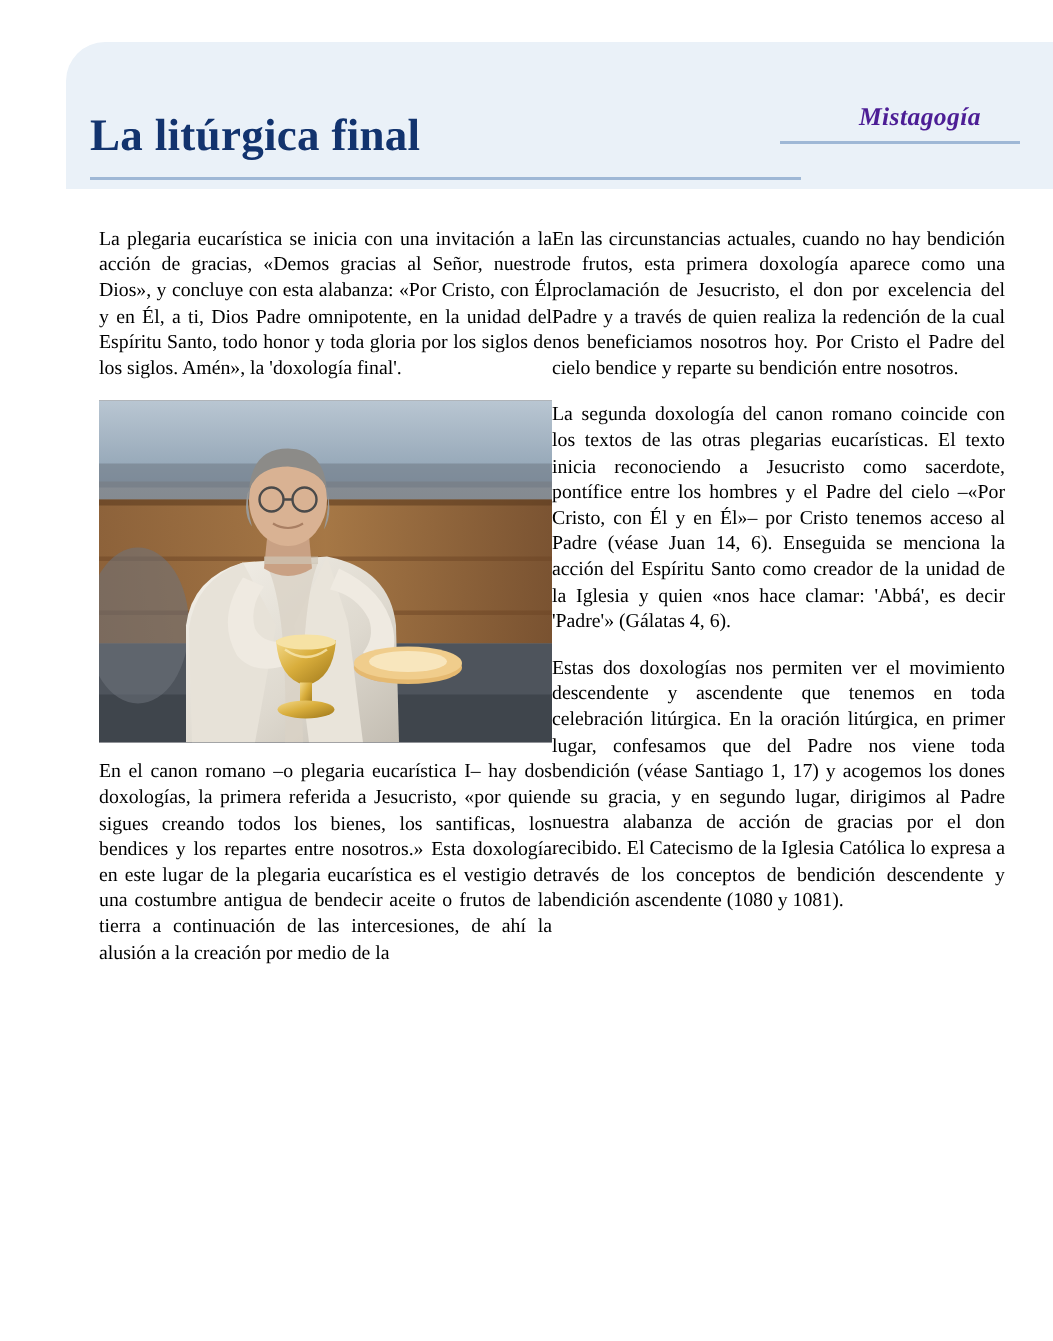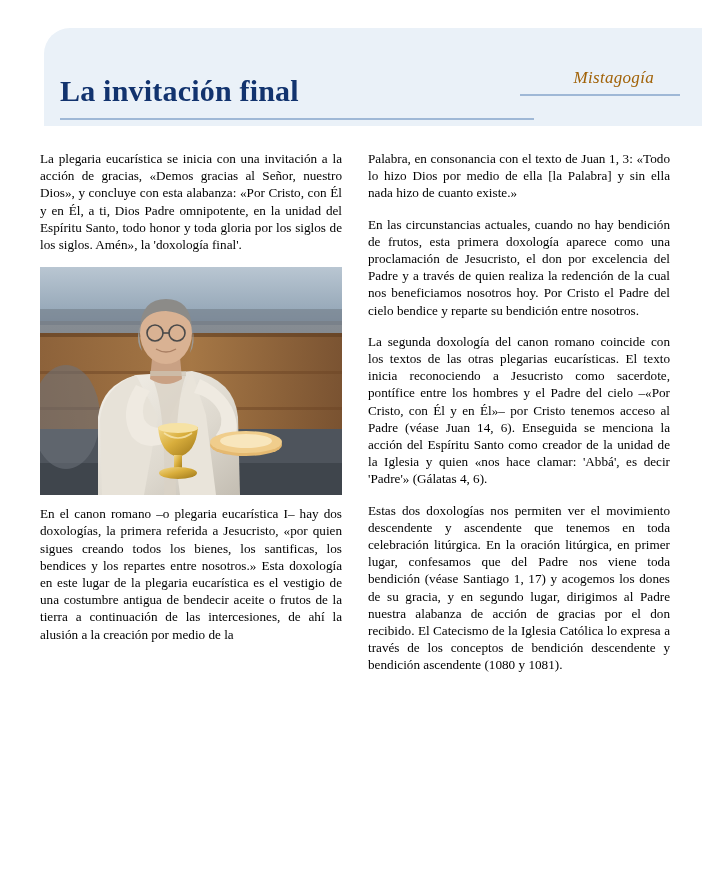--- a/index.html
+++ b/index.html
@@ -45,23 +45,23 @@
     top: 28px;
     width: 658px;
     height: 98px;
   }
   .kicker {
     position: absolute;
     right: 48px;
     top: 40px;
     font-family: "Liberation Serif", serif;
     font-style: italic;
-    font-weight: normal;
+    font-weight: bold;
     font-size: 17px;
-    color: #a16207;
+    color: #4c1d95;
     letter-spacing: 0.3px;
   }
   .kicker-rule {
     position: absolute;
     right: 22px;
     top: 66px;
     width: 160px;
     height: 2px;
     background: #9fb8d6;
   }
@@ -79,26 +79,25 @@
     position: absolute;
     left: 16px;
     top: 90px;
     width: 474px;
     height: 2px;
     background: #9fb8d6;
   }
 
   .columns {
     position: absolute;
-    left: 40px;
+    left: 66px;
     top: 150px;
     width: 630px;
     height: 740px;
     display: flex;
-    gap: 26px;
   }
   .col {
     width: 302px;
     position: relative;
   }
   p.body {
     margin: 0 0 14px 0;
     font-family: "Liberation Serif", serif;
     font-size: 13.2px;
     line-height: 17.2px;
@@ -123,21 +122,21 @@
 <body>
 
 <div class="page">
 
   <div class="panel-bg"></div>
   <div class="content-bg"></div>
 
   <div class="header">
     <div class="kicker">Mistagogía</div>
     <div class="kicker-rule"></div>
-    <div class="doc-title">La invitación final</div>
+    <div class="doc-title">La litúrgica final</div>
     <div class="title-rule"></div>
   </div>
 
   <div class="columns">
 
     <div class="col">
       <p class="body">La plegaria eucarística se inicia con una invitación a la acción de gracias, «Demos gracias al Señor, nuestro Dios», y concluye con esta alabanza: «Por Cristo, con Él y en Él, a ti, Dios Padre omnipotente, en la unidad del Espíritu Santo, todo honor y toda gloria por los siglos de los siglos. Amén», la 'doxología final'.</p>
 
       <div class="photo">
         <svg width="302" height="228" viewBox="0 0 302 228" xmlns="http://www.w3.org/2000/svg">
@@ -220,20 +219,19 @@
           <rect x="110" y="104" width="36" height="5" fill="#cfc6b6" opacity="0.7"></rect>
 
           <rect x="0" y="0" width="302" height="228" fill="none"></rect>
         </svg>
       </div>
 
       <p class="body">En el canon romano –o plegaria eucarística I– hay dos doxologías, la primera referida a Jesucristo, «por quien sigues creando todos los bienes, los santificas, los bendices y los repartes entre nosotros.» Esta doxología en este lugar de la plegaria eucarística es el vestigio de una costumbre antigua de bendecir aceite o frutos de la tierra a continuación de las intercesiones, de ahí la alusión a la creación por medio de la</p>
     </div>
 
     <div class="col">
-      <p class="body">Palabra, en consonancia con el texto de Juan 1, 3: «Todo lo hizo Dios por medio de ella [la Palabra] y sin ella nada hizo de cuanto existe.»</p>
       <p class="body">En las circunstancias actuales, cuando no hay bendición de frutos, esta primera doxología aparece como una proclamación de Jesucristo, el don por excelencia del Padre y a través de quien realiza la redención de la cual nos beneficiamos nosotros hoy. Por Cristo el Padre del cielo bendice y reparte su bendición entre nosotros.</p>
       <p class="body">La segunda doxología del canon romano coincide con los textos de las otras plegarias eucarísticas. El texto inicia reconociendo a Jesucristo como sacerdote, pontífice entre los hombres y el Padre del cielo –«Por Cristo, con Él y en Él»– por Cristo tenemos acceso al Padre (véase Juan 14, 6). Enseguida se menciona la acción del Espíritu Santo como creador de la unidad de la Iglesia y quien «nos hace clamar: 'Abbá', es decir 'Padre'» (Gálatas 4, 6).</p>
       <p class="body">Estas dos doxologías nos permiten ver el movimiento descendente y ascendente que tenemos en toda celebración litúrgica. En la oración litúrgica, en primer lugar, confesamos que del Padre nos viene toda bendición (véase Santiago 1, 17) y acogemos los dones de su gracia, y en segundo lugar, dirigimos al Padre nuestra alabanza de acción de gracias por el don recibido. El Catecismo de la Iglesia Católica lo expresa a través de los conceptos de bendición descendente y bendición ascendente (1080 y 1081).</p>
     </div>
 
   </div>
 </div>
 
 </body></html>

